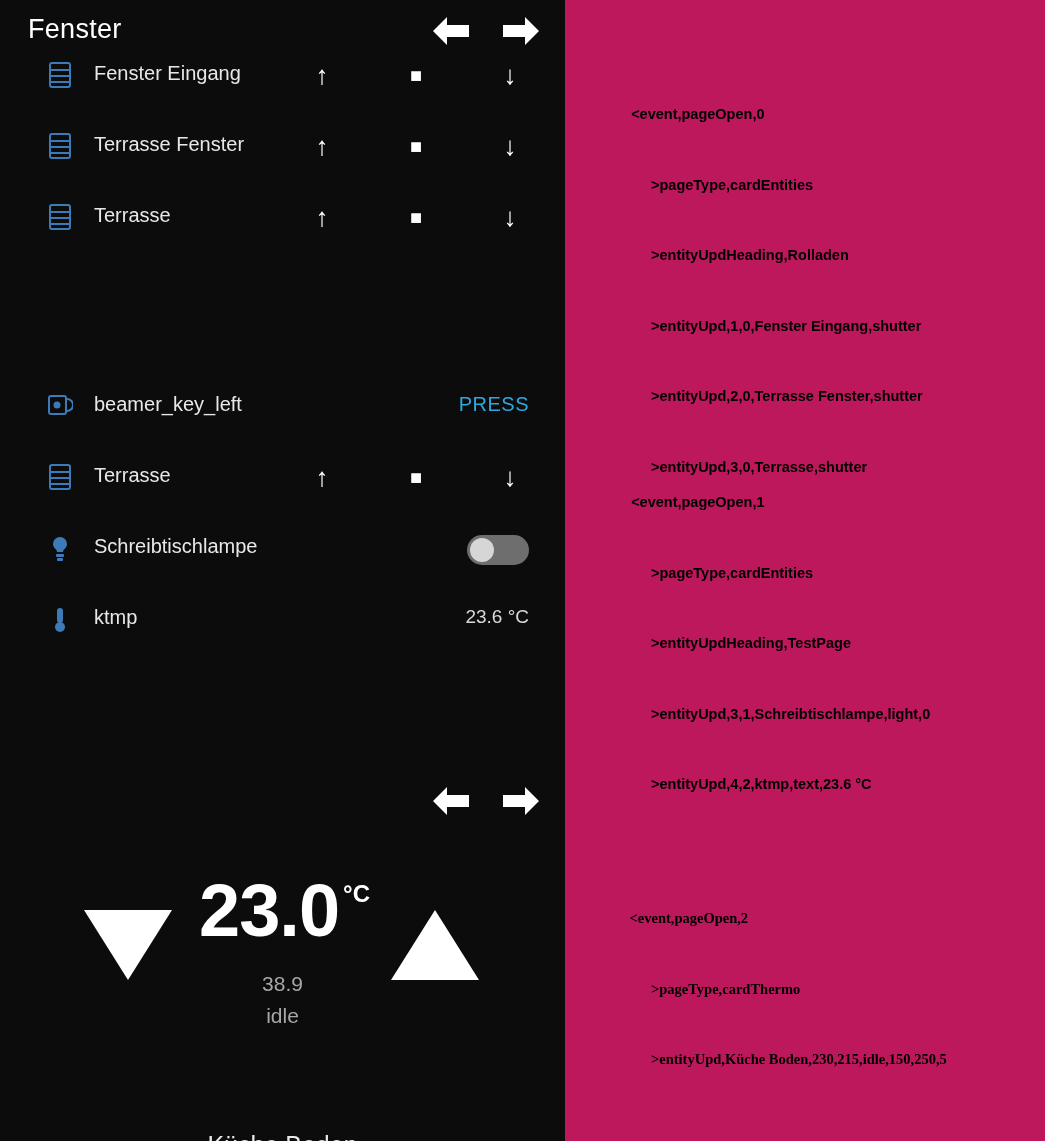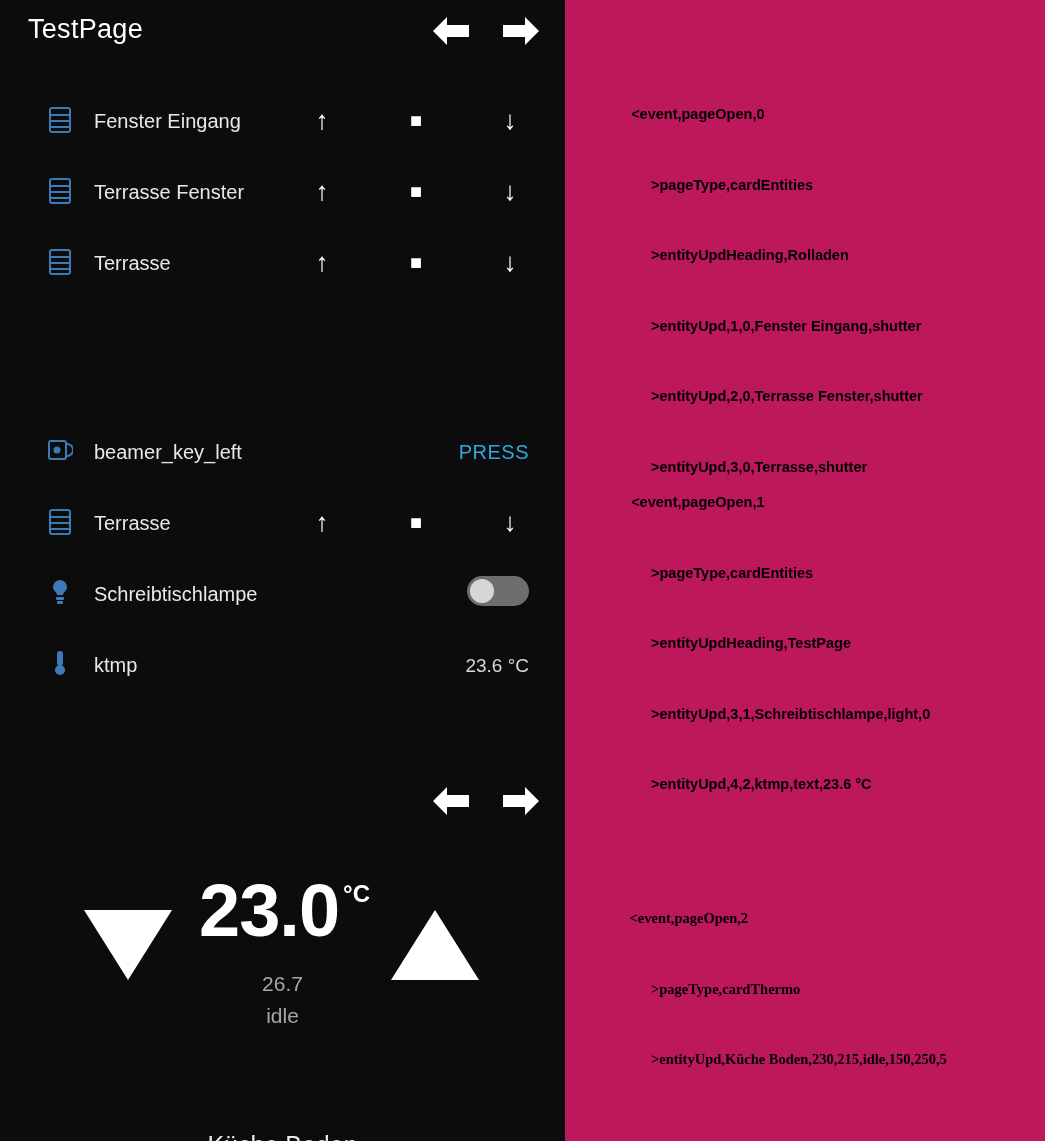--- a/index.html
+++ b/index.html
@@ -62,21 +62,21 @@
     display: block;
   }
   .arrow svg { display: block; }
 
   
   .rows { position: relative; }
   .row {
     position: relative;
     height: 71px;
     display: flex;
-    align-items: flex-end;
+    align-items: flex-start;
   }
   .row-icon {
     width: 44px;
     margin-left: 38px;
     display: flex;
     align-items: center;
     justify-content: center;
     color: #3d7ab8;
   }
   .row-label {
@@ -224,21 +224,21 @@
   .ann-lines { margin-top: 20px; }
   .ann-line { display: block; margin-left: 36px; }
 </style>
 </head>
 <body>
 
 <div class="screen">
 
   <div class="card" style="top:0;">
     <div class="card-header">
-      <div class="card-title">TestPage</div>
+      <div class="card-title">Fenster</div>
       <div class="nav-arrows">
         <span class="arrow">
           <svg viewBox="0 0 42 34" width="42" height="34">
               <path d="M18 3 L4 17 L18 31 L18 23 L40 23 L40 11 L18 11 Z" fill="#ffffff"></path>
             </svg>
         </span>
         <span class="arrow">
           <svg viewBox="0 0 42 34" width="42" height="34">
               <path d="M24 3 L38 17 L24 31 L24 23 L2 23 L2 11 L24 11 Z" fill="#ffffff"></path>
             </svg>
@@ -372,21 +372,21 @@
             </svg>
         </span>
       </div>
     </div>
     <div class="thermo">
       <div class="tri tri-down"></div>
       <div class="tri tri-up"></div>
       <div class="thermo-temp">
         <span class="big">23.0</span><span class="unit">°C</span>
       </div>
-      <div class="thermo-target">26.7</div>
+      <div class="thermo-target">38.9</div>
       <div class="thermo-state">idle</div>
       <div class="thermo-name">Küche Boden</div>
     </div>
   </div>
 </div>
 
 <div class="annotations">
 
   <div class="ann-block" style="top:80px;">
     <span class="ann-event">&lt;event,pageOpen,0</span>

